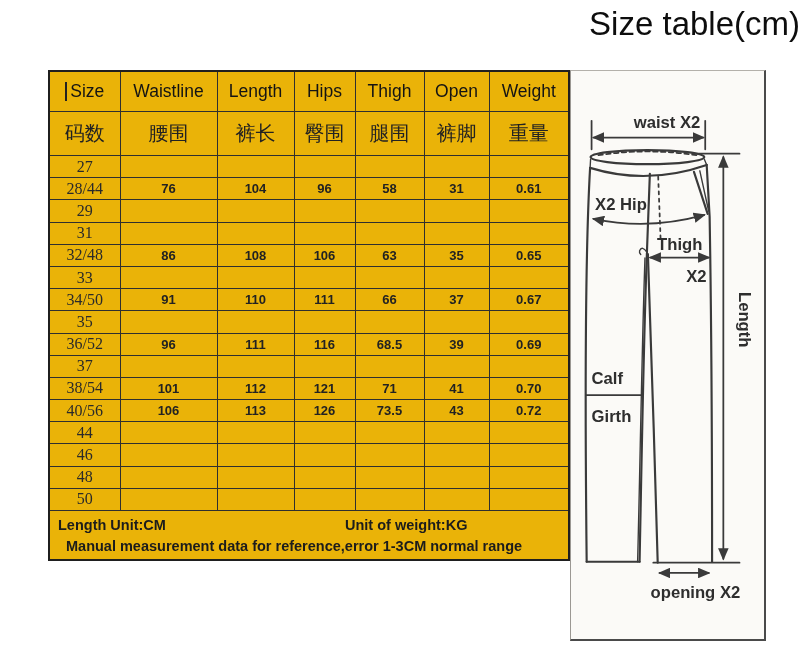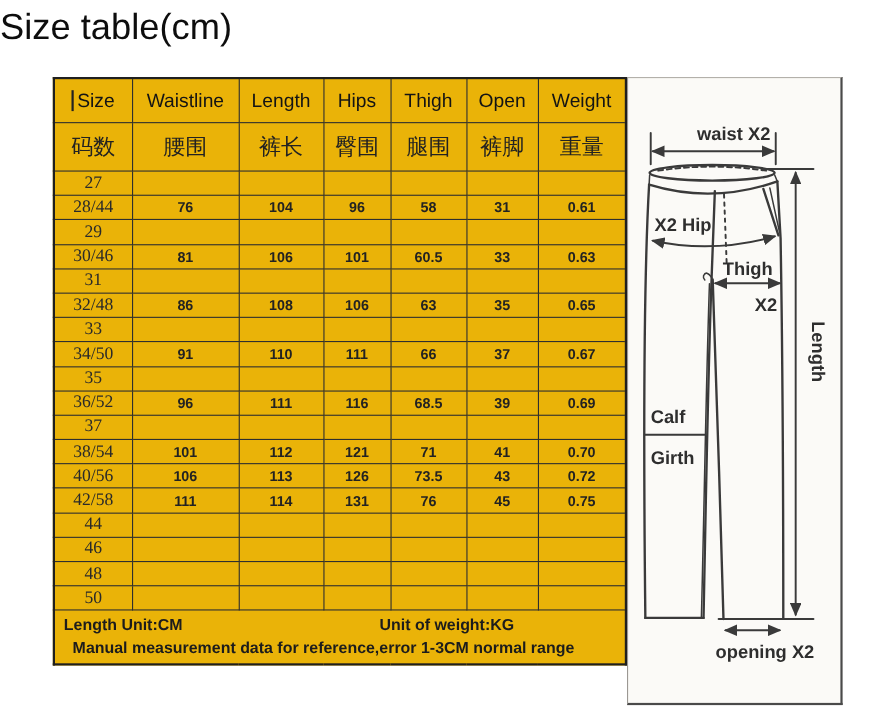--- a/index.html
+++ b/index.html
@@ -2,21 +2,21 @@
 <html><head>
 <meta charset="utf-8">
 <style>
   html,body{margin:0;padding:0}
   body{
     width:800px;height:660px;position:relative;overflow:hidden;
     background:#ffffff;font-family:"Liberation Sans",sans-serif;
   }
   .title{
     position:absolute;top:5px;left:0;width:800px;margin:0;
-    text-align:left;font-size:33px;font-weight:500;color:#0d0d0d;
+    text-align:right;font-size:33px;font-weight:500;color:#0d0d0d;
     font-family:"Liberation Sans",sans-serif;
   }
   .table-wrap{position:absolute;left:48px;top:70px}
   table{
     border-collapse:collapse;table-layout:fixed;width:520px;
     background:#eab308;border:2px solid #1f1f1f;
   }
   th,td{
     border:1.5px solid #2f2f2f;padding:0;text-align:center;
     vertical-align:middle;overflow:hidden;white-space:nowrap;
@@ -104,29 +104,20 @@
         <tr>
           <td class="size-cell">29</td>
           <td class="value-cell"></td>
           <td class="value-cell"></td>
           <td class="value-cell"></td>
           <td class="value-cell"></td>
           <td class="value-cell"></td>
           <td class="value-cell"></td>
         </tr>
         <tr>
-          <td class="size-cell">30/46</td>
-          <td class="value-cell">81</td>
-          <td class="value-cell">106</td>
-          <td class="value-cell">101</td>
-          <td class="value-cell">60.5</td>
-          <td class="value-cell">33</td>
-          <td class="value-cell">0.63</td>
-        </tr>
-        <tr>
           <td class="size-cell">31</td>
           <td class="value-cell"></td>
           <td class="value-cell"></td>
           <td class="value-cell"></td>
           <td class="value-cell"></td>
           <td class="value-cell"></td>
           <td class="value-cell"></td>
         </tr>
         <tr>
           <td class="size-cell">32/48</td>
@@ -192,29 +183,20 @@
           <td class="value-cell">0.70</td>
         </tr>
         <tr>
           <td class="size-cell">40/56</td>
           <td class="value-cell">106</td>
           <td class="value-cell">113</td>
           <td class="value-cell">126</td>
           <td class="value-cell">73.5</td>
           <td class="value-cell">43</td>
           <td class="value-cell">0.72</td>
-        </tr>
-        <tr>
-          <td class="size-cell">42/58</td>
-          <td class="value-cell">111</td>
-          <td class="value-cell">114</td>
-          <td class="value-cell">131</td>
-          <td class="value-cell">76</td>
-          <td class="value-cell">45</td>
-          <td class="value-cell">0.75</td>
         </tr>
         <tr>
           <td class="size-cell">44</td>
           <td class="value-cell"></td>
           <td class="value-cell"></td>
           <td class="value-cell"></td>
           <td class="value-cell"></td>
           <td class="value-cell"></td>
           <td class="value-cell"></td>
         </tr>

